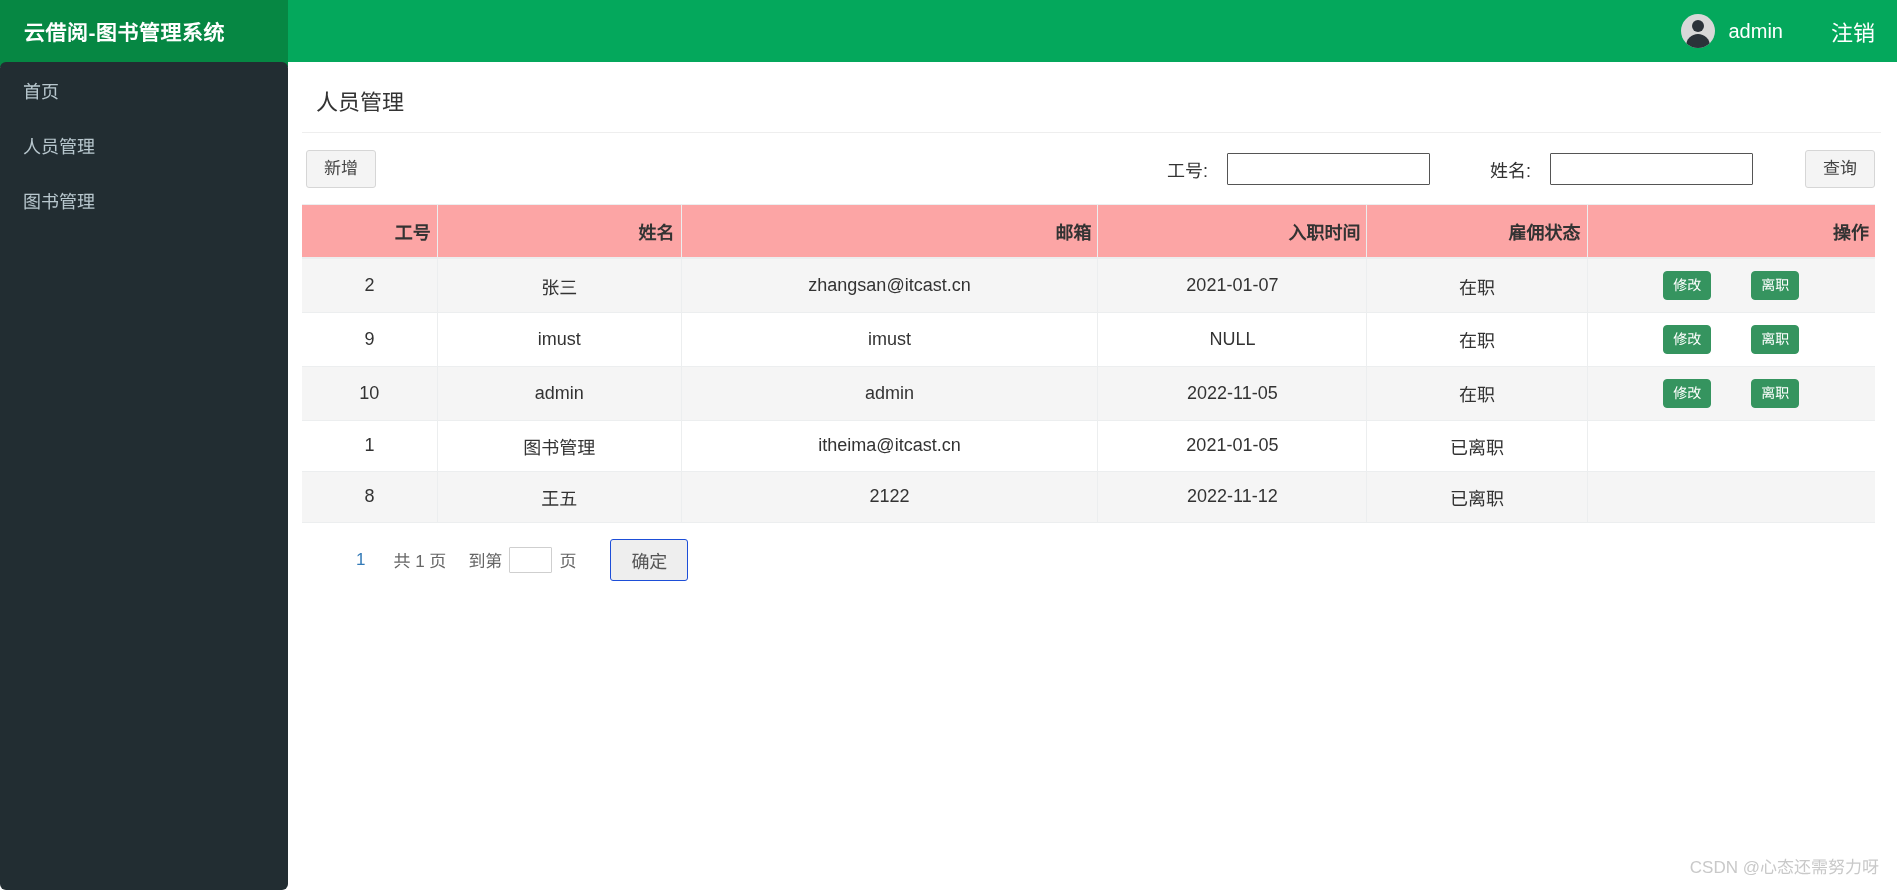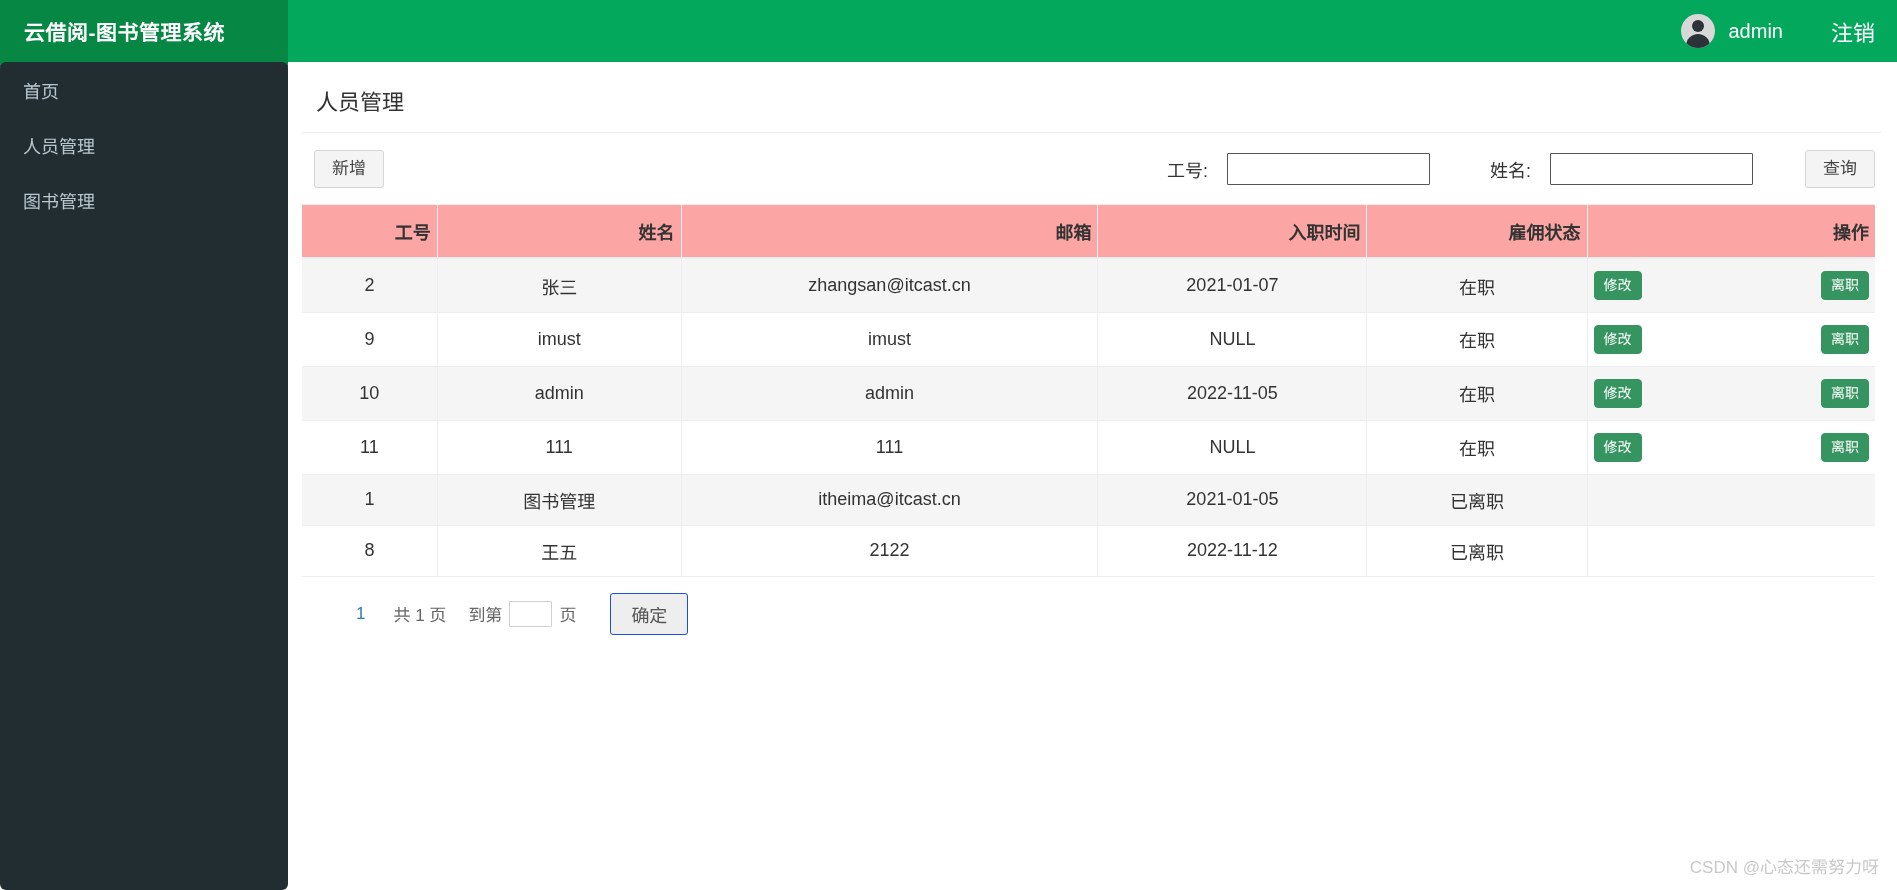--- a/index.html
+++ b/index.html
@@ -123,21 +123,21 @@
     font-weight: normal;
     margin: 0;
     white-space: nowrap;
   }
 
   
   .toolbar {
     display: flex;
     align-items: center;
     padding: 17px 22px 0 14px;
-    margin-left: 12px;
+    margin-left: 4px;
   }
   .btn-default {
     background: #f4f4f4;
     border: 1px solid #d6d6d6;
     border-radius: 3px;
     color: #444444;
     font-size: 17px;
     padding: 7px 17px;
     cursor: pointer;
     font-family: inherit;
@@ -205,21 +205,21 @@
   table.grid tbody tr:nth-child(odd) { background: #f5f5f5; }
   table.grid tbody tr:nth-child(even) { background: #ffffff; }
 
   .col-id    { width: 8.6%; }
   .col-name  { width: 15.5%; }
   .col-mail  { width: 26.5%; }
   .col-date  { width: 17.1%; }
   .col-state { width: 14.0%; }
   .col-ops   { width: 18.3%; }
 
-  .ops-cell { display: flex; justify-content: space-between; align-items: center; gap: 40px; }
+  .ops-cell { display: flex; justify-content: center; align-items: center; gap: 40px; }
   .btn-sm {
     background: #35945f;
     border: 1px solid #35945f;
     border-radius: 4px;
     color: #ffffff;
     font-size: 14px;
     padding: 4px 9px;
     cursor: pointer;
     font-family: inherit;
     line-height: 1.35;
@@ -385,33 +385,20 @@
             <td>2022-11-05</td>
             <td>在职</td>
             <td>
               <div class="ops-cell">
                 <button class="btn-sm">修改</button>
                 <button class="btn-sm">离职</button>
               </div>
             </td>
           </tr>
           <tr>
-            <td>11</td>
-            <td>111</td>
-            <td>111</td>
-            <td>NULL</td>
-            <td>在职</td>
-            <td>
-              <div class="ops-cell">
-                <button class="btn-sm">修改</button>
-                <button class="btn-sm">离职</button>
-              </div>
-            </td>
-          </tr>
-          <tr>
             <td>1</td>
             <td>图书管理</td>
             <td>itheima@itcast.cn</td>
             <td>2021-01-05</td>
             <td>已离职</td>
             <td></td>
           </tr>
           <tr>
             <td>8</td>
             <td>王五</td>

